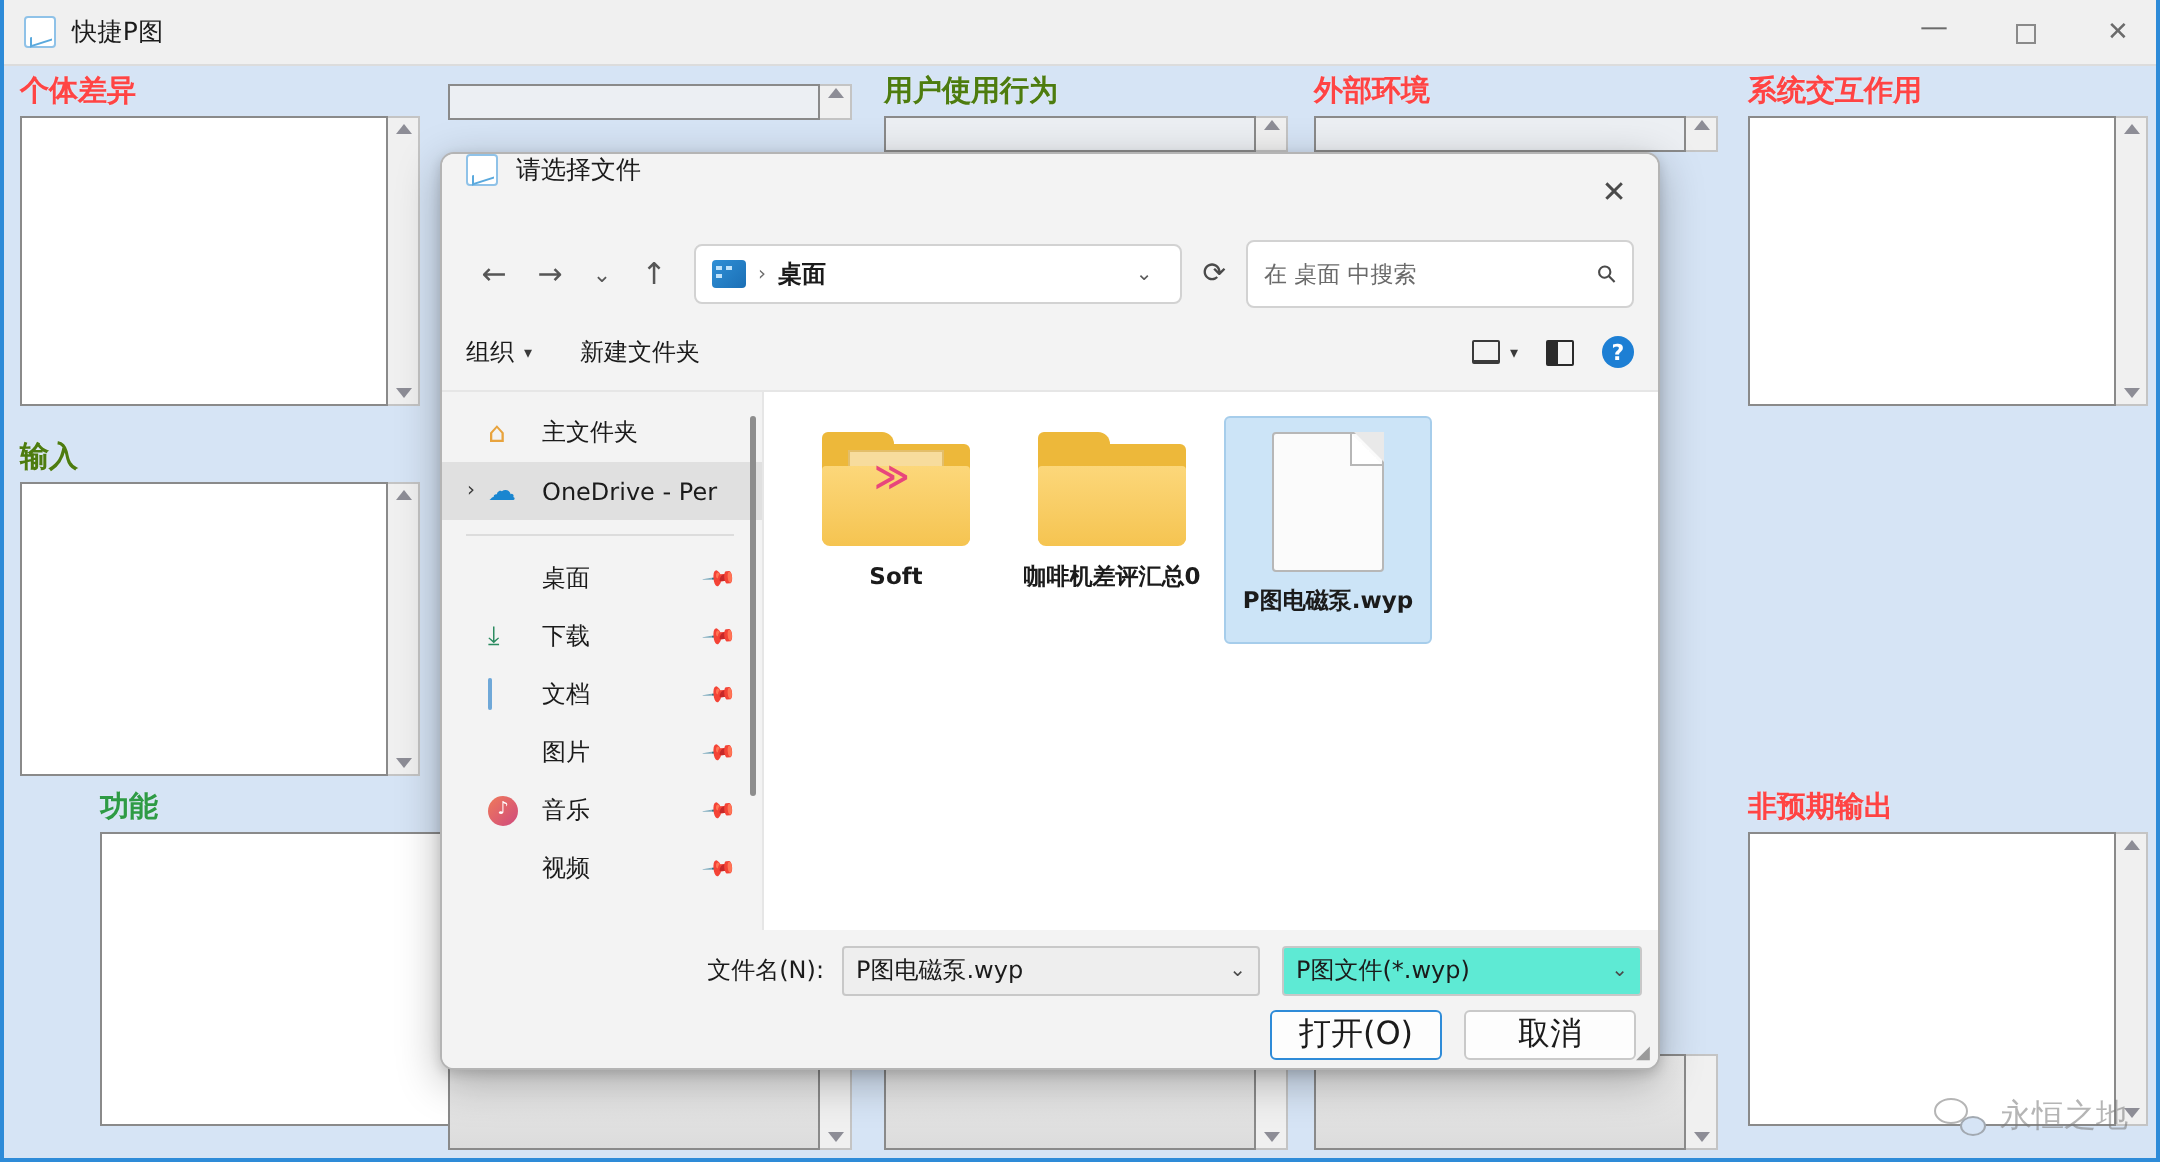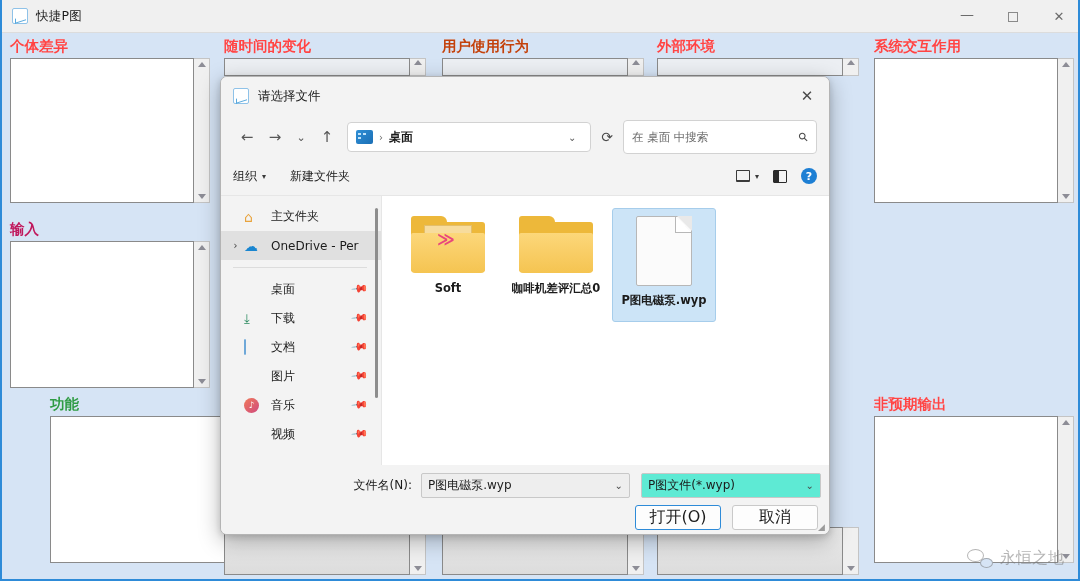--- a/index.html
+++ b/index.html
@@ -97,21 +97,21 @@
     width: 610px; height: 459px;
     background: #f3f3f3;
     border: 1px solid #b4b4b4;
     border-radius: 7px;
     box-shadow: 0 6px 22px rgba(0,0,0,.28), 0 2px 6px rgba(0,0,0,.14);
     overflow: hidden;
   }
   #dlg-titlebar {
     height: 38px;
     background: #f3f3f3;
-    display: flex; align-items: center;
+    display: flex; align-items: flex-start;
     position: relative;
   }
   #dlg-icon {
     width: 16px; height: 16px; margin-left: 12px; margin-right: 9px;
     border: 1px solid #8fc2e8; border-radius: 2px; background: #fff;
     position: relative; flex: none;
   }
   #dlg-icon::after {
     content: ""; position: absolute; left: 2px; top: 8px;
     width: 10px; height: 4px;
@@ -409,21 +409,21 @@
       <div class="panel-body" style="position:relative; width:200px; height:145px; margin-top:4px;">
         <div class="panel-listbox" style="width:184px;"></div>
         <div class="panel-scroll">
           <span class="arrow-up"></span>
           <span class="arrow-down"></span>
         </div>
       </div>
     </div>
 
     <div class="panel" style="left:8px; top:188px;">
-      <div class="panel-label" style="color:#be185d;">输入</div>
+      <div class="panel-label" style="color:#4d7c0f;">输入</div>
       <div class="panel-body" style="position:relative; width:200px; height:147px; margin-top:4px;">
         <div class="panel-listbox" style="width:184px;"></div>
         <div class="panel-scroll">
           <span class="arrow-up"></span>
           <span class="arrow-down"></span>
         </div>
       </div>
     </div>
 
     <div class="panel" style="left:8px; top:363px;padding-left:40px;">
@@ -431,39 +431,38 @@
       <div class="panel-body" style="position:relative; width:200px; height:147px; margin-top:4px;">
         <div class="panel-listbox" style="width:184px;"></div>
         <div class="panel-scroll">
           <span class="arrow-up"></span>
           <span class="arrow-down"></span>
         </div>
       </div>
     </div>
 
     <div class="panel" style="left:222px; top:5px;">
-      <div class="panel-label" style="color:#ff4444;">随时间的变化</div>
       <div class="panel-body" style="position:relative; width:202px; height:18px; margin-top:4px;">
         <div class="panel-listbox" style="width:186px; background:#eceff3;"></div>
         <div class="panel-scroll" style="padding:1px 0;">
           <span class="arrow-up"></span>
         </div>
       </div>
     </div>
     <div class="panel" style="left:222px; top:494px;">
       <div class="panel-body" style="position:relative; width:202px; height:48px;">
         <div class="panel-listbox" style="width:186px; background:linear-gradient(180deg,#ececec,#dcdcdc);"></div>
         <div class="panel-scroll" style="justify-content:flex-end;">
           <span class="arrow-down"></span>
         </div>
       </div>
     </div>
 
     <div class="panel" style="left:440px; top:5px;">
-      <div class="panel-label" style="color:#c2410c;">用户使用行为</div>
+      <div class="panel-label" style="color:#4d7c0f;">用户使用行为</div>
       <div class="panel-body" style="position:relative; width:202px; height:18px; margin-top:4px;">
         <div class="panel-listbox" style="width:186px; background:#eceff3;"></div>
         <div class="panel-scroll" style="padding:1px 0;">
           <span class="arrow-up"></span>
         </div>
       </div>
     </div>
     <div class="panel" style="left:440px; top:494px;">
       <div class="panel-body" style="position:relative; width:202px; height:48px;">
         <div class="panel-listbox" style="width:186px; background:linear-gradient(180deg,#ececec,#dcdcdc);"></div>

